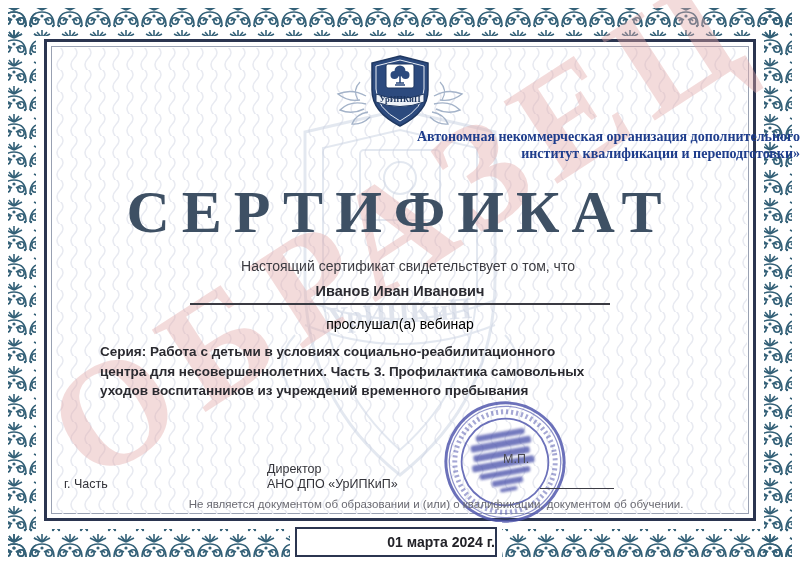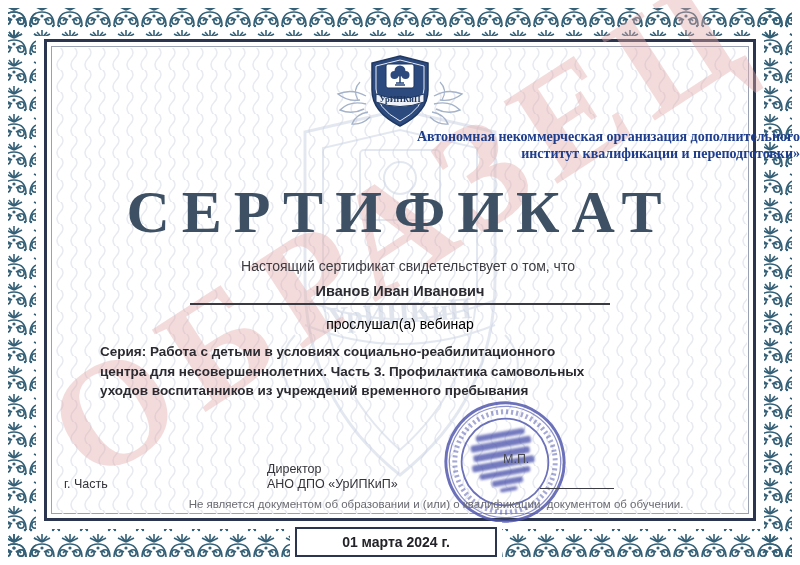--- a/index.html
+++ b/index.html
@@ -48,21 +48,21 @@
   .stamp-svg{left:441px;top:398px;width:128px;height:128px;opacity:.92;}
   .director{left:267px;top:462px;font-size:12.5px;line-height:15px;color:#333339;}
   .city{left:64px;top:477px;font-size:12.5px;color:#333339;}
   .mp{left:503px;top:452px;font-size:12.5px;color:#4a4a52;}
   .sig-line{left:540px;top:488px;width:74px;border-bottom:1.5px solid #3c3c44;}
   .disclaimer{left:0;top:498px;width:800px;text-align:center;font-size:11.5px;color:#6a6a72;margin-left:36px;}
   .date-box{
     left:295px;top:527px;width:198px;height:26px;z-index:6;
     background:#ffffff;border:2px solid #2b3550;
     box-shadow:0 0 0 5px #ffffff;
-    display:flex;align-items:center;justify-content:center;
+    display:flex;align-items:center;justify-content:flex-end;
     font-size:14px;font-weight:bold;color:#222228;
   }
 </style>
 </head>
 <body>
 
 <div class="page">
 
   <svg class="abs ornament-svg" xmlns="http://www.w3.org/2000/svg">
     <defs>

